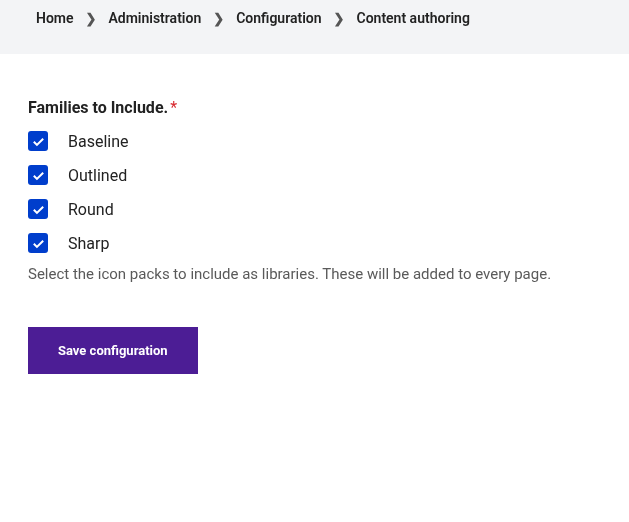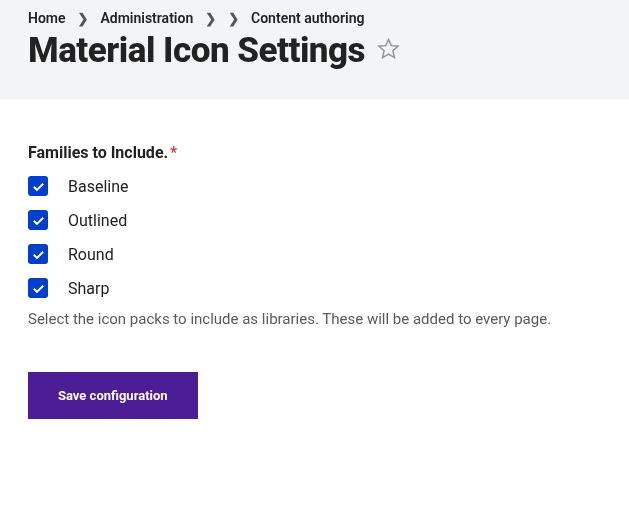--- a/index.html
+++ b/index.html
@@ -4,21 +4,21 @@
   <style>
     * { margin: 0; padding: 0; box-sizing: border-box; }
     body {
       font-family: -apple-system, BlinkMacSystemFont, "Segoe UI", Roboto, Helvetica, Arial, sans-serif;
       background: #fff;
       color: #222;
       width: 629px;
     }
     .header-region {
       background: #f3f4f6;
-      padding: 10px 28px 28px 28px;
+      padding: 10px 28px 28px 36px;
     }
     .breadcrumb {
       display: flex;
       align-items: center;
       gap: 12px;
       font-size: 14px;
       font-weight: 600;
       color: #222;
       flex-wrap: wrap;
     }
@@ -114,31 +114,24 @@
   </style>
 </head>
 <body>
 
 <div class="header-region">
   <nav class="breadcrumb">
     <a>Home</a>
     <span class="breadcrumb-sep">❯</span>
     <a>Administration</a>
     <span class="breadcrumb-sep">❯</span>
+    <a>Configuration</a>
     <span class="breadcrumb-sep">❯</span>
     <a>Content authoring</a>
   </nav>
-  <div class="page-title-row">
-    <h1 class="page-title">Material Icon Settings</h1>
-    <span>
-      <svg class="star-icon" viewBox="0 0 24 24" fill="none" stroke="currentColor" stroke-width="1.5">
-        <polygon points="12,2.5 14.9,9 22,9.6 16.6,14.4 18.2,21.5 12,17.8 5.8,21.5 7.4,14.4 2,9.6 9.1,9"></polygon>
-      </svg>
-    </span>
-  </div>
 </div>
 
 <div class="content">
   <div>
     <span class="form-label">Families to Include.</span><span class="required-mark">*</span>
     <div class="options">
       <div class="option-row">
         <span class="checkbox">
           <svg viewBox="0 0 24 24">
               <path fill="none" stroke="currentColor" stroke-width="3.2" d="M4.5 12.5l5 5 10-10"></path>

